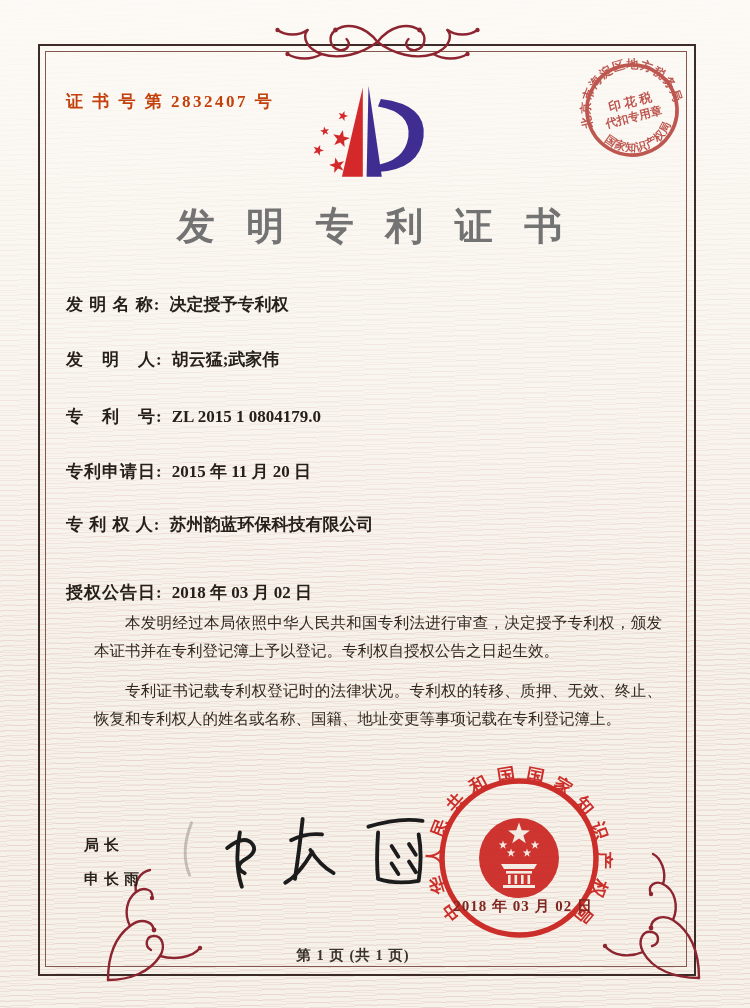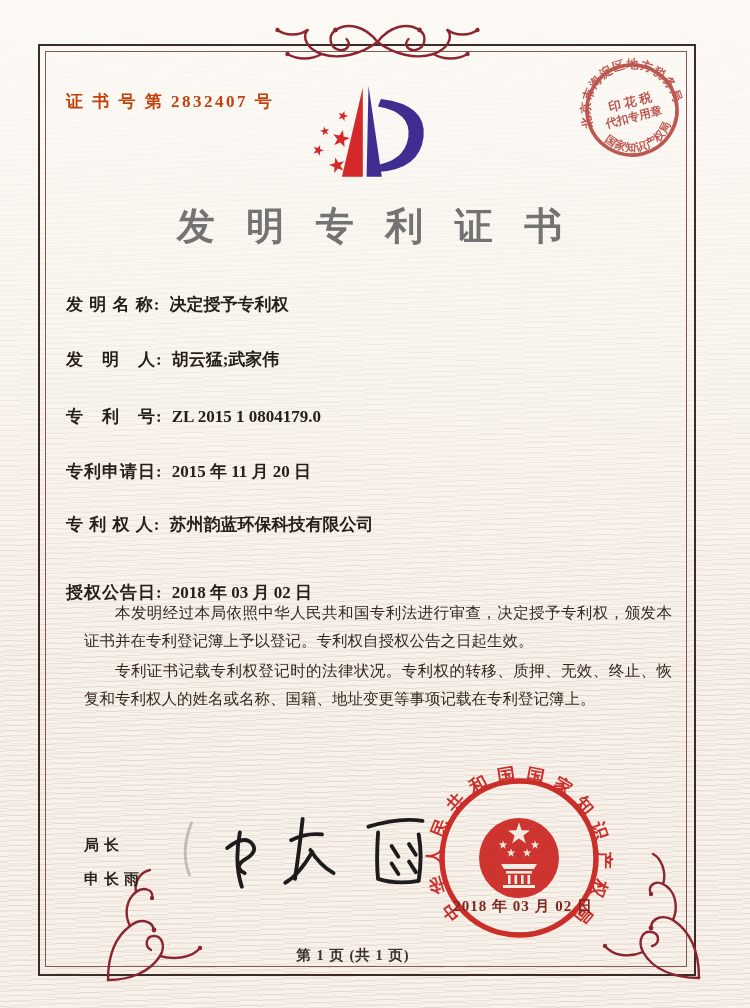--- a/index.html
+++ b/index.html
@@ -34,21 +34,21 @@
     position:absolute;left:0;top:201px;width:100%;text-align:center;z-index:3;
     font-size:38px;font-weight:bold;letter-spacing:11px;color:#737373;
   }
   .fields{position:absolute;left:66px;top:0;z-index:3;}
   .field-row{position:absolute;white-space:nowrap;font-size:17px;font-weight:bold;color:#262019;}
   .field-row .lbl{margin-right:9px;letter-spacing:1px;}
   .paragraphs{
     position:absolute;left:82px;top:597px;width:592px;z-index:3;
     font-size:15.5px;line-height:28px;text-align:justify;color:#33291f;font-weight:500;
   }
-  .paragraphs p{margin:2px;text-indent:2em;}
+  .paragraphs p{margin:12px;text-indent:2em;}
   .signer{position:absolute;left:84px;z-index:3;font-size:15px;font-weight:bold;letter-spacing:5px;color:#2b241d;}
   .signer.t1{top:836px;}
   .signer.t2{top:870px;}
   .signature{position:absolute;left:148px;top:790px;z-index:4;}
   .seal-main{position:absolute;left:413px;top:752px;z-index:5;opacity:0.93;}
   .seal-date{
     position:absolute;left:428px;top:897px;width:190px;text-align:center;z-index:6;
     font-size:15px;font-weight:bold;color:#7e2721;letter-spacing:1px;
   }
   .seal-tax{position:absolute;left:572px;top:50px;z-index:5;transform:rotate(-14deg);opacity:0.88;}

